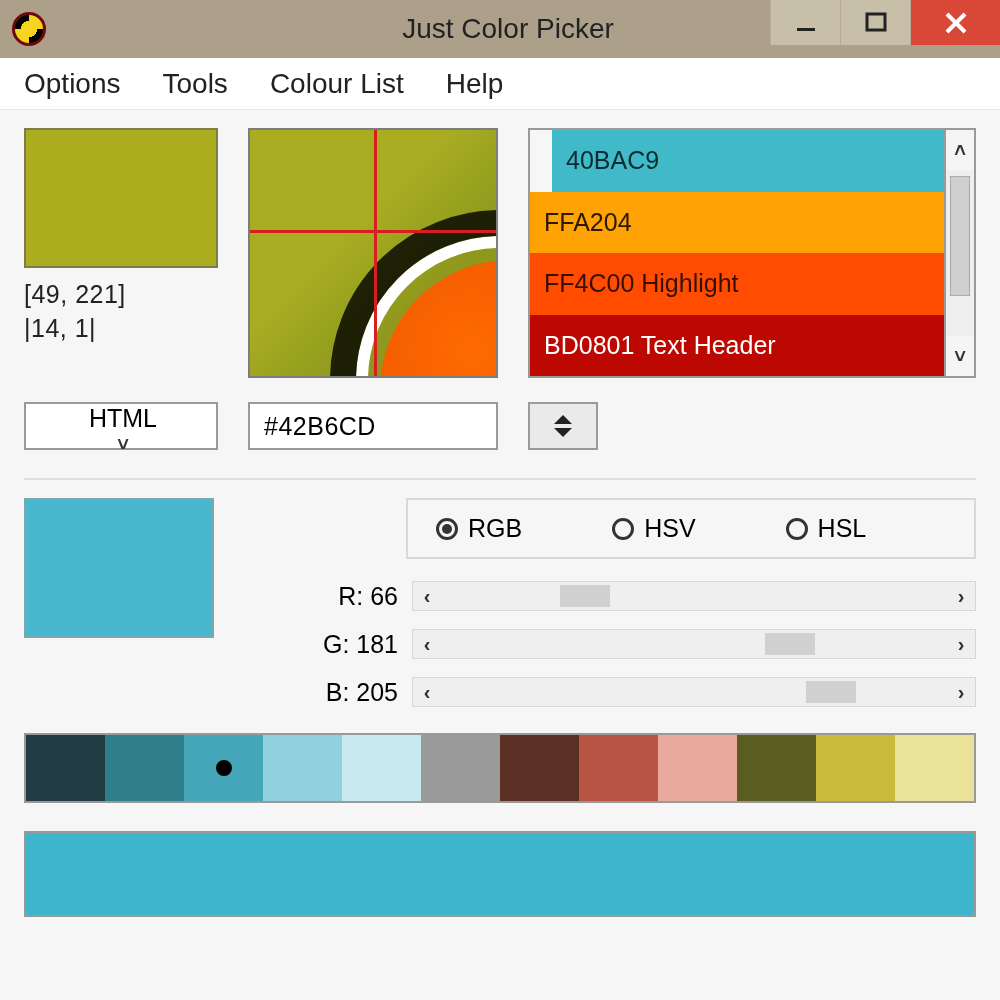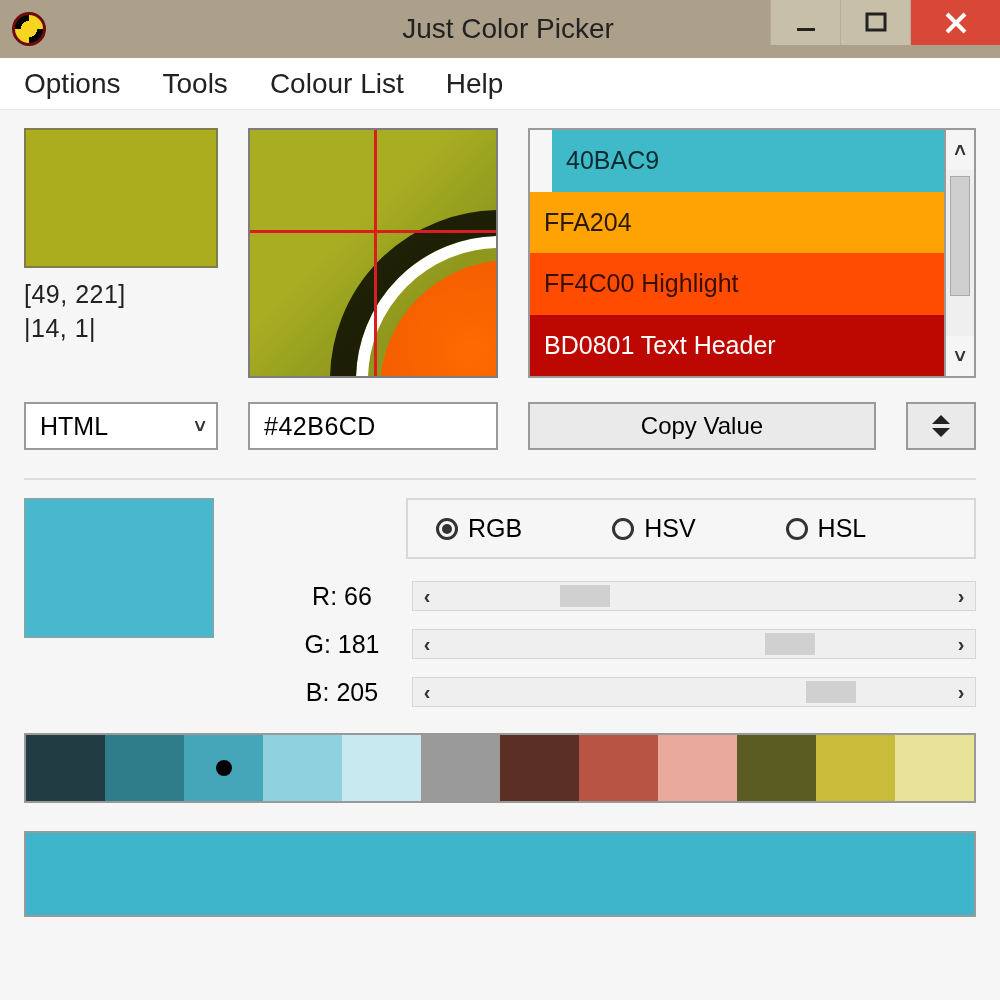--- a/index.html
+++ b/index.html
@@ -186,20 +186,21 @@
   }
   .format-select {
     width: 194px;
     border: 2px solid #9a9a9a;
     background: #fff;
     display: flex;
     align-items: center;
     justify-content: space-between;
     padding: 0 10px 0 14px;
     font-size: 25px;
+    flex-direction: column;
   }
   .value-box {
     width: 250px;
     border: 2px solid #9a9a9a;
     background: #fff;
     display: flex; align-items: center;
     padding: 0 14px;
     font-size: 25px;
     letter-spacing: .5px;
   }
@@ -274,21 +275,21 @@
     gap: 18px;
   }
   .slider-row {
     display: flex;
     align-items: center;
     gap: 14px;
   }
   .slider-label {
     width: 112px;
     font-size: 25px;
-    text-align: center;
+    text-align: right;
   }
   .slider-track {
     flex: 1;
     height: 30px;
     background: #efefef;
     border: 1px solid #d6d6d6;
     position: relative;
     display: flex;
     align-items: center;
   }
@@ -406,23 +407,20 @@
     </div>
   </div>
 
   <div class="row2">
     <div class="format-select">
       <span>HTML</span>
       <span class="chev">˅</span>
     </div>
     <div class="value-box">
       <span>#42B6CD</span>
-    </div>
-    <div class="copy-btn">
-      <span>Copy Value</span>
     </div>
     <div class="spinner">
       <svg width="22" height="26">
         <polygon points="11,2 20,11 2,11" fill="#222"></polygon>
         <polygon points="2,15 20,15 11,24" fill="#222"></polygon>
       </svg>
     </div>
   </div>
 
   <hr class="hr">

